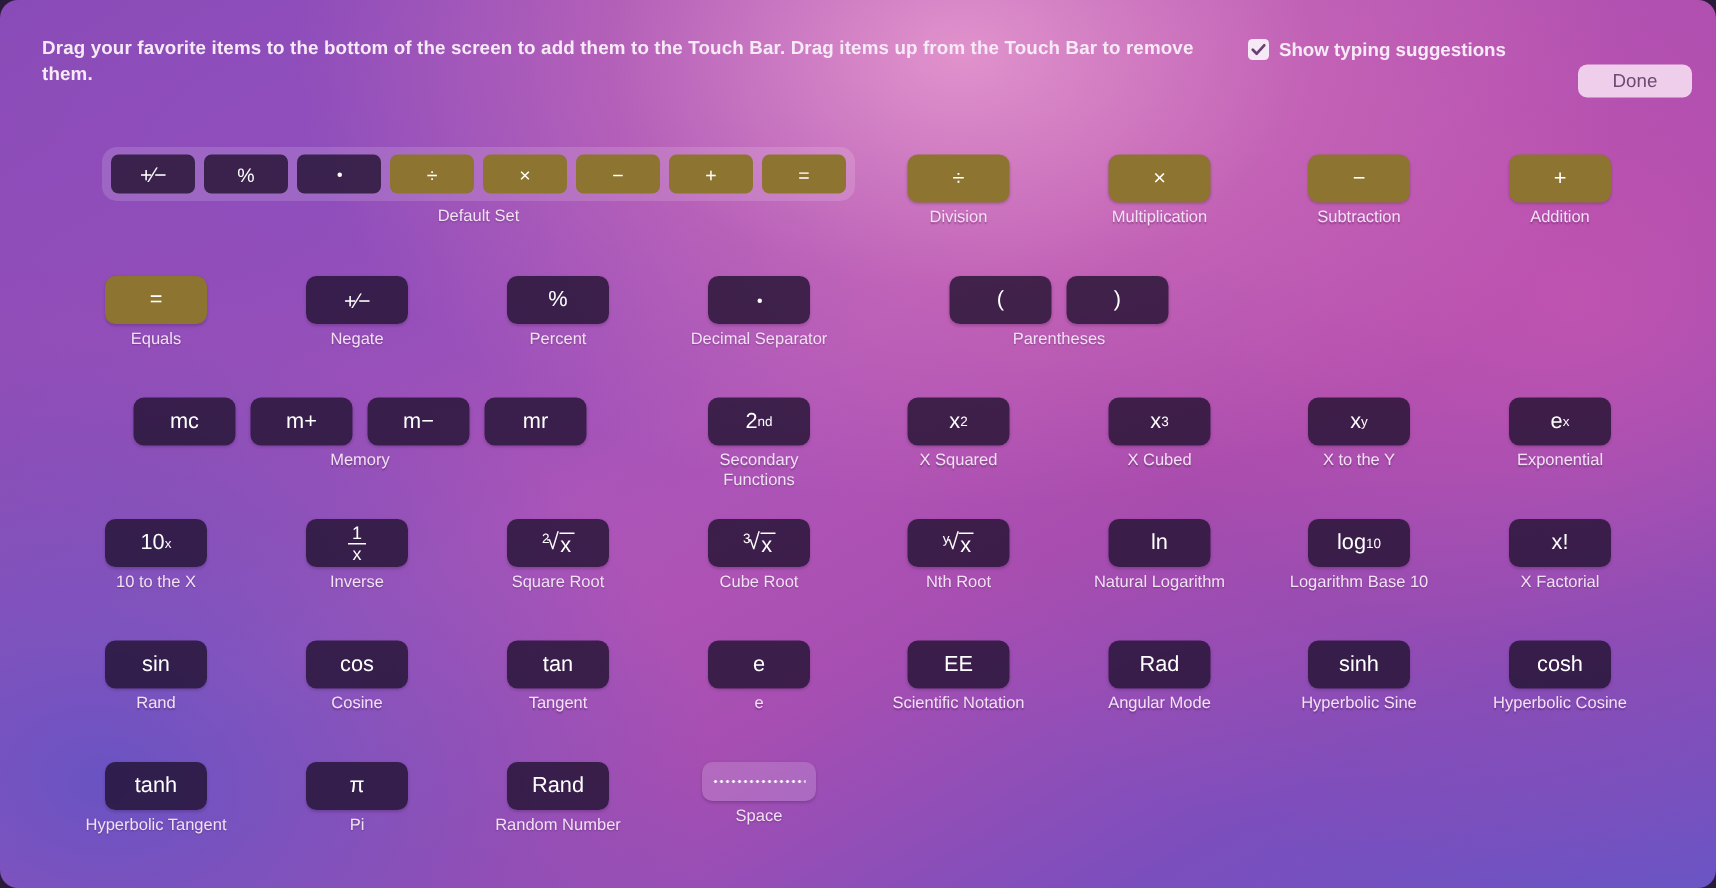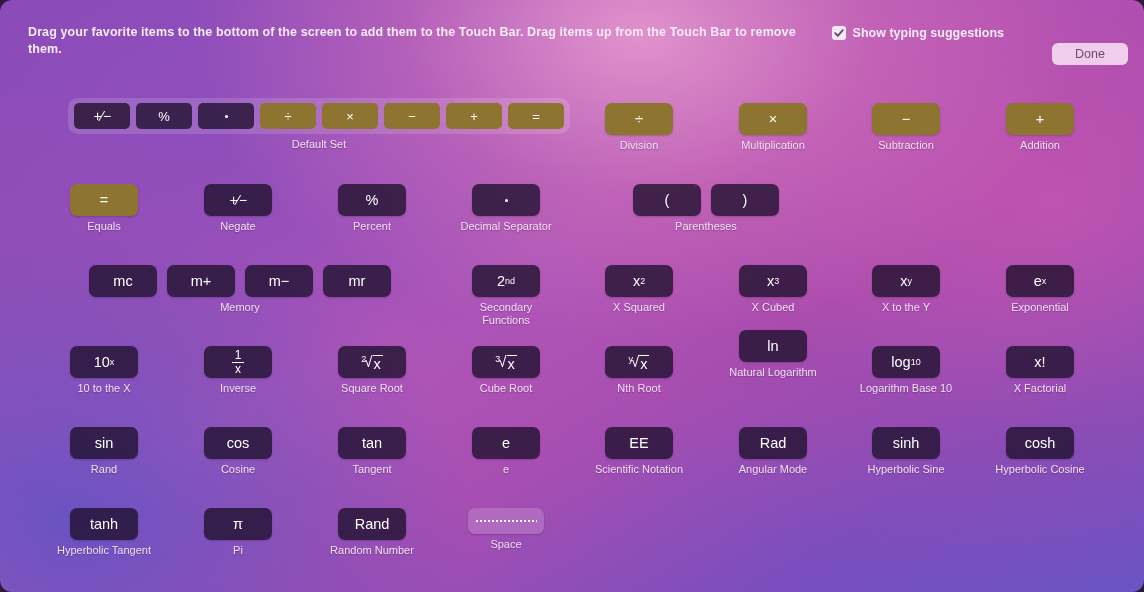--- a/index.html
+++ b/index.html
@@ -268,21 +268,21 @@
       <div class="cell" style="width: 120px; left: 579px; top: 346px;">
         <div class="btn dark">
           <span class="radical">
             <span class="idx">y</span>
             <span class="rad">√</span>
             <span class="rbody">x</span>
           </span>
         </div>
         <div class="cell-label">Nth Root</div>
       </div>
-      <div class="cell" style="width: 120px; left: 713px; top: 330px;">
+      <div class="cell" style="width: 120px; left: 713px; top: 346px;">
         <div class="btn dark">ln</div>
         <div class="cell-label">Natural Logarithm</div>
       </div>
       <div class="cell" style="width: 120px; left: 846px; top: 346px;">
         <div class="btn dark">log<span class="sub">10</span></div>
         <div class="cell-label">Logarithm Base 10</div>
       </div>
       <div class="cell" style="width: 120px; left: 980px; top: 346px;">
         <div class="btn dark">x!</div>
         <div class="cell-label">X Factorial</div>

